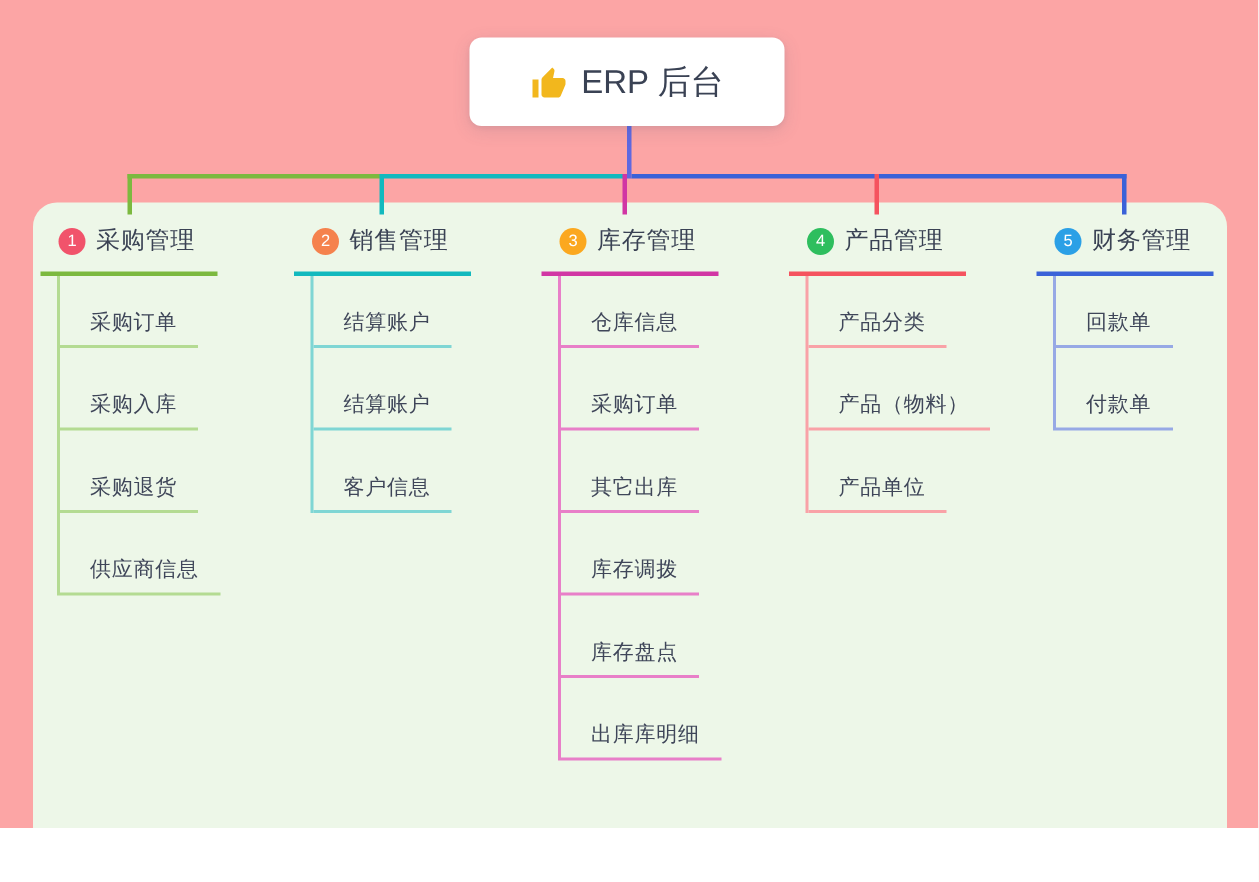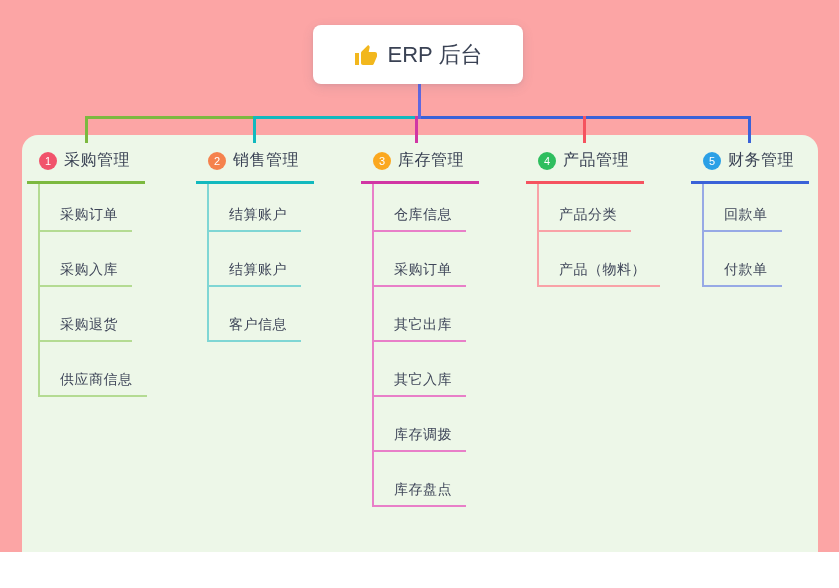--- a/index.html
+++ b/index.html
@@ -115,42 +115,45 @@
       <div class="leaf">
           <span class="leaf-label">仓库信息</span>
         </div>
       <div class="leaf">
           <span class="leaf-label">采购订单</span>
         </div>
       <div class="leaf">
           <span class="leaf-label">其它出库</span>
         </div>
       <div class="leaf">
-          <span class="leaf-label">其它入库</span>
-        </div>
-      <div class="leaf">
           <span class="leaf-label">库存调拨</span>
         </div>
       <div class="leaf">
           <span class="leaf-label">库存盘点</span>
+        </div>
+      <div class="leaf">
+          <span class="leaf-label">出库库明细</span>
         </div>
     </div>
   </div>
 
   <div class="branch b4" style="--c: #F5535F; --light: #F9A2A7; --badge: #2EBE5E;">
     <div class="branch-header">
       <span class="badge">4</span>
       <span class="branch-label">产品管理</span>
     </div>
     <div class="leaves">
       <div class="leaf">
           <span class="leaf-label">产品分类</span>
         </div>
       <div class="leaf">
           <span class="leaf-label">产品（物料）</span>
+        </div>
+      <div class="leaf">
+          <span class="leaf-label">产品单位</span>
         </div>
     </div>
   </div>
 
   <div class="branch b5" style="--c: #3A62D8; --light: #97A9E5; --badge: #2BA0E6;">
     <div class="branch-header">
       <span class="badge">5</span>
       <span class="branch-label">财务管理</span>
     </div>
     <div class="leaves">

